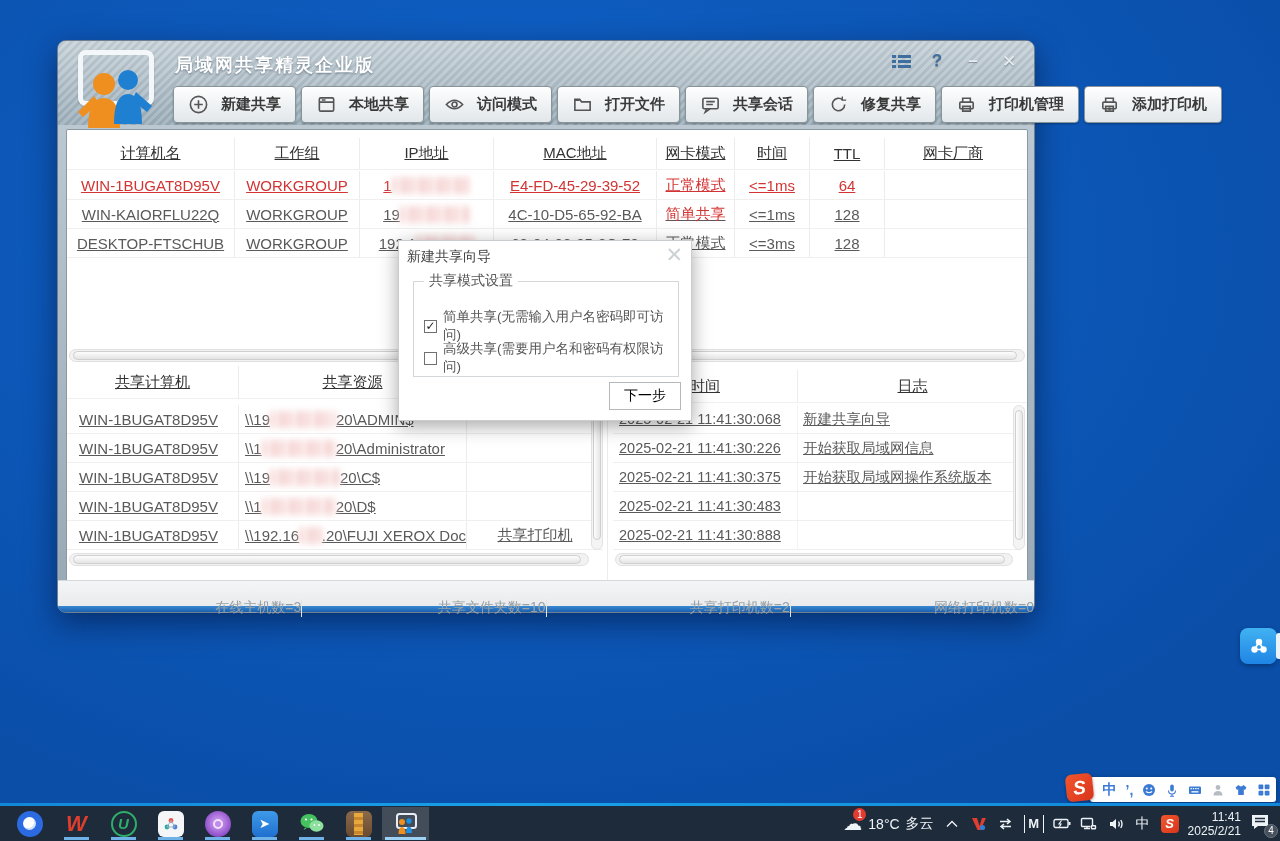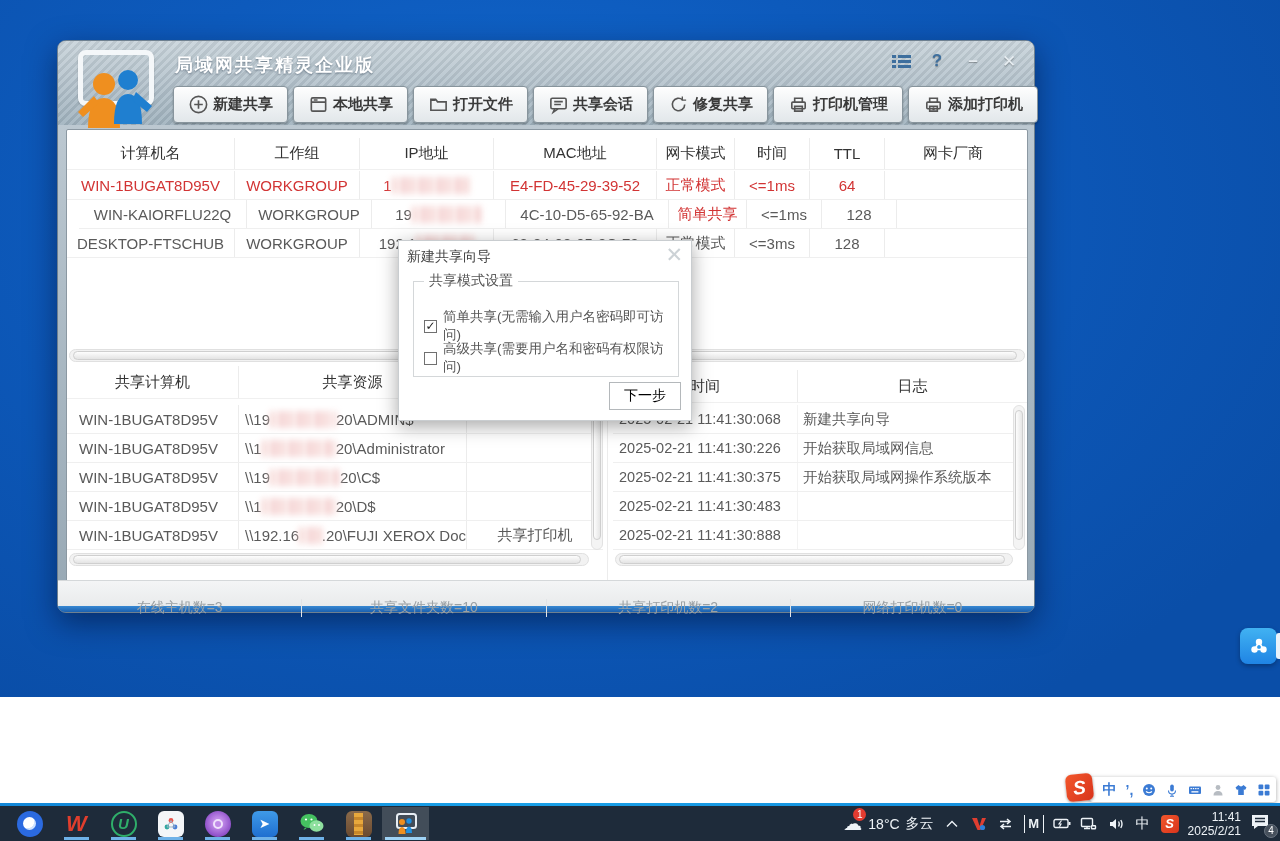--- a/index.html
+++ b/index.html
@@ -1,18 +1,18 @@
 <!DOCTYPE html>
 <html><head>
 <meta charset="utf-8">
 <style>
   * { margin:0; padding:0; box-sizing:border-box; }
   html,body { width:1280px; height:841px; overflow:hidden;
     font-family:"Liberation Sans","DejaVu Sans",sans-serif; }
-  #desktop { position:absolute; inset:0; width:1280px; height:697px;
+  #desktop { position:absolute; inset:0; width:1280px; height:841px;
     background:radial-gradient(ellipse 900px 600px at 40% 30%, #1269cf 0%, #0d5abc 45%, #0a4ea8 100%); }
 
   
   #win { position:absolute; left:57px; top:40px; width:978px; height:573px;
     border-radius:9px; border:1px solid #6e8090;
     background:linear-gradient(#c3ced6 0%, #aebcc6 45%, #97a8b4 100%);
     box-shadow:0 10px 30px rgba(0,10,40,.5), inset 0 1px 0 rgba(255,255,255,.55); }
   #titlebar { position:absolute; left:0; top:0; right:0; height:84px; border-radius:8px 8px 0 0;
     background:repeating-linear-gradient(135deg, rgba(255,255,255,.10) 0 3px, rgba(0,0,0,.05) 3px 6px),
       linear-gradient(#c8d3da, #9fb1bd); overflow:hidden; }
@@ -26,47 +26,47 @@
   #logo { position:absolute; left:8px; top:5px; width:100px; height:86px; z-index:6; }
   #logo .board { position:absolute; left:12px; top:4px; width:76px; height:56px; border:5px solid #f4f7f9;
     border-radius:8px; background:transparent; box-shadow:0 1px 2px rgba(0,0,0,.2); }
 
   
   #toolbar { position:absolute; left:0; top:42px; right:0; height:42px; display:flex; gap:5px;
     padding-left:115px; align-items:center; z-index:5; }
   .tbtn { height:37px; border-radius:4px; border:1px solid #87949c;
     background:linear-gradient(#fefefe, #eef1f3 55%, #e2e7ea);
     box-shadow:0 1px 2px rgba(0,0,0,.3), inset 0 1px 0 #fff;
-    display:flex; align-items:center; gap:4px; padding:0 14px; cursor:pointer; }
+    display:flex; align-items:center; gap:12px; padding:0 14px; cursor:pointer; }
   .tbtn span.lbl { font-size:15px; font-weight:bold; color:#3a3a3a; white-space:nowrap; }
   .tbtn svg { width:21px; height:21px; stroke:#555; fill:none; stroke-width:1.7; flex:0 0 auto; }
 
   
   #content { position:absolute; left:8px; top:88px; width:962px; height:457px; background:#fff;
     border:1px solid #8b98a2; border-radius:2px; overflow:hidden; }
-  .hdr-row { position:absolute; display:flex; font-size:15px; color:#333; }
+  .hdr-row { position:absolute; display:flex; font-size:15px; color:#333;text-decoration:underline; }
   .cell { display:flex; align-items:center; justify-content:center; border-right:1px solid #ececec;
     overflow:hidden; white-space:nowrap; }
   .rowline { border-bottom:1px solid #efefef; }
   .red { color:#d23434 !important; }
   .gray-text { color:#5a5a5a; }
   .blurpatch { display:inline-block; height:17px; border-radius:2px; vertical-align:middle;
     background:repeating-linear-gradient(90deg,#f6d4d2 0 5px,#ffffff 5px 9px,#f3c9c8 9px 14px,#fbeeee 14px 18px);
     filter:blur(3px); }
   .scroll-h { position:absolute; height:13px; background:#f2f2f2; border:1px solid #e0e0e0; border-radius:7px; }
   .scroll-h .thumb { position:absolute; top:1px; bottom:1px; background:linear-gradient(#fdfdfd,#e4e4e4);
     border:1px solid #cfcfcf; border-radius:6px; }
   .scroll-v { position:absolute; width:12px; background:#f4f4f4; border:1px solid #e2e2e2; border-radius:6px; }
   .scroll-v .thumb { position:absolute; left:1px; right:1px; background:linear-gradient(90deg,#fdfdfd,#e6e6e6);
     border:1px solid #cfcfcf; border-radius:6px; }
 
   
   #statusbar { position:absolute; left:0; right:0; bottom:6px; height:26px; background:linear-gradient(#f4f5f6,#e9ebec);
     border-top:1px solid #d5d8da; display:flex; align-items:center; z-index:2; }
-  #statusbar .sitem { flex:1; text-align:center; color:#9aa0a4; font-size:14px; border-right:1px solid #e2e4e6;margin-top:28px; }
+  #statusbar .sitem { flex:1; text-align:right; color:#9aa0a4; font-size:14px; border-right:1px solid #e2e4e6;margin-top:28px; }
   #winbottom { position:absolute; left:0; right:0; bottom:0; height:7px; border-radius:0 0 8px 8px;
     background:linear-gradient(#3d8fd8,#1b61b0); }
 
   
   #dialog { position:absolute; left:398px; top:240px; width:294px; height:181px; background:#fff;
     border:1px solid #c9cdd0; box-shadow:0 5px 18px rgba(0,0,0,.35); z-index:50; }
   #dialog .dtitle { position:absolute; left:8px; top:7px; font-size:14px; color:#444; }
   #dialog .dclose { position:absolute; right:8px; top:2px; font-size:21px; color:#ccd2d6; cursor:pointer; }
   #dialog .groupbox { position:absolute; left:14px; top:40px; width:266px; height:96px; border:1px solid #d4d7d9; }
   #dialog .grouplbl { position:absolute; left:10px; top:-10px; background:#fff; padding:0 5px; font-size:14px; color:#555; }
@@ -167,20 +167,27 @@
       </div>
       <div class="tbtn">
         <svg viewBox="0 0 22 22">
             <rect x="3.5" y="4" width="15" height="14" rx="1.5"></rect>
             <path d="M3.5 8.5h15M6 6.3h4"></path>
           </svg>
         <span class="lbl">本地共享</span>
       </div>
       <div class="tbtn">
         <svg viewBox="0 0 22 22">
+            <path d="M2.5 11q8.5-9 17 0q-8.5 9-17 0Z"></path>
+            <circle cx="11" cy="11" r="2.6"></circle>
+          </svg>
+        <span class="lbl">访问模式</span>
+      </div>
+      <div class="tbtn">
+        <svg viewBox="0 0 22 22">
             <path d="M3 6.5V17h16V8.2h-9l-2-2.7H3Z"></path>
             <path d="M3 6.5h5"></path>
           </svg>
         <span class="lbl">打开文件</span>
       </div>
       <div class="tbtn">
         <svg viewBox="0 0 22 22">
             <rect x="3" y="4.5" width="16" height="11" rx="1.5"></rect>
             <path d="M6.5 8h9M6.5 11h7M7 15.5l-1.5 3.5 5-3.5"></path>
           </svg>
@@ -229,21 +236,21 @@
         <div class="cell" style="width:134px">
             <span>1</span>
             <span class="blurpatch" style="width:78px"></span>
           </div>
         <div class="cell" style="width:163px">E4-FD-45-29-39-52</div>
         <div class="cell" style="width:78px">正常模式</div>
         <div class="cell" style="width:75px">&lt;=1ms</div>
         <div class="cell" style="width:75px">64</div>
         <div class="cell" style="width:136px;border-right:none"></div>
       </div>
-      <div class="hdr-row rowline gray-text" style="left:12px;top:70px;width:960px;height:29px;font-size:15px">
+      <div class="hdr-row rowline gray-text" style="left:0;top:70px;width:960px;height:29px;font-size:15px">
         <div class="cell" style="width:168px">WIN-KAIORFLU22Q</div>
         <div class="cell" style="width:125px">WORKGROUP</div>
         <div class="cell" style="width:134px">
             <span>19</span>
             <span class="blurpatch" style="width:70px"></span>
           </div>
         <div class="cell" style="width:163px">4C-10-D5-65-92-BA</div>
         <div class="cell red" style="width:78px">简单共享</div>
         <div class="cell" style="width:75px">&lt;=1ms</div>
         <div class="cell" style="width:75px">128</div>

